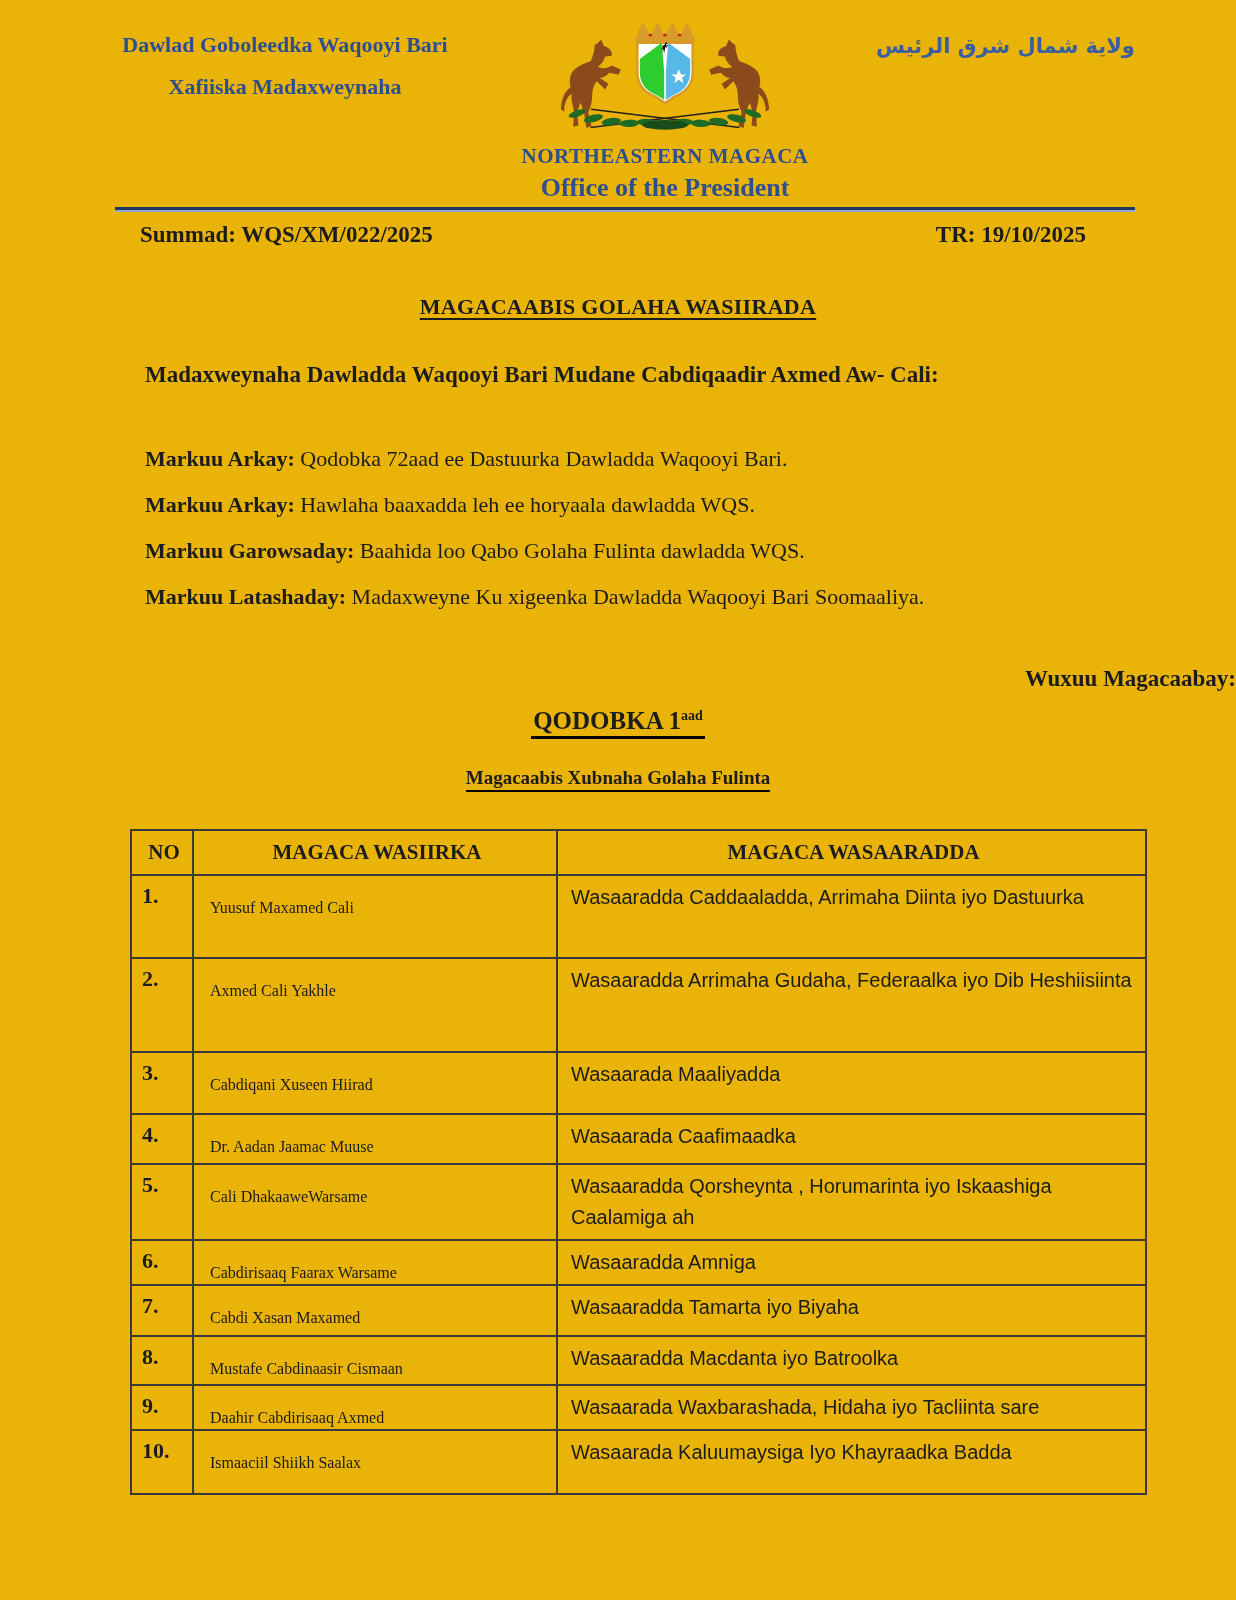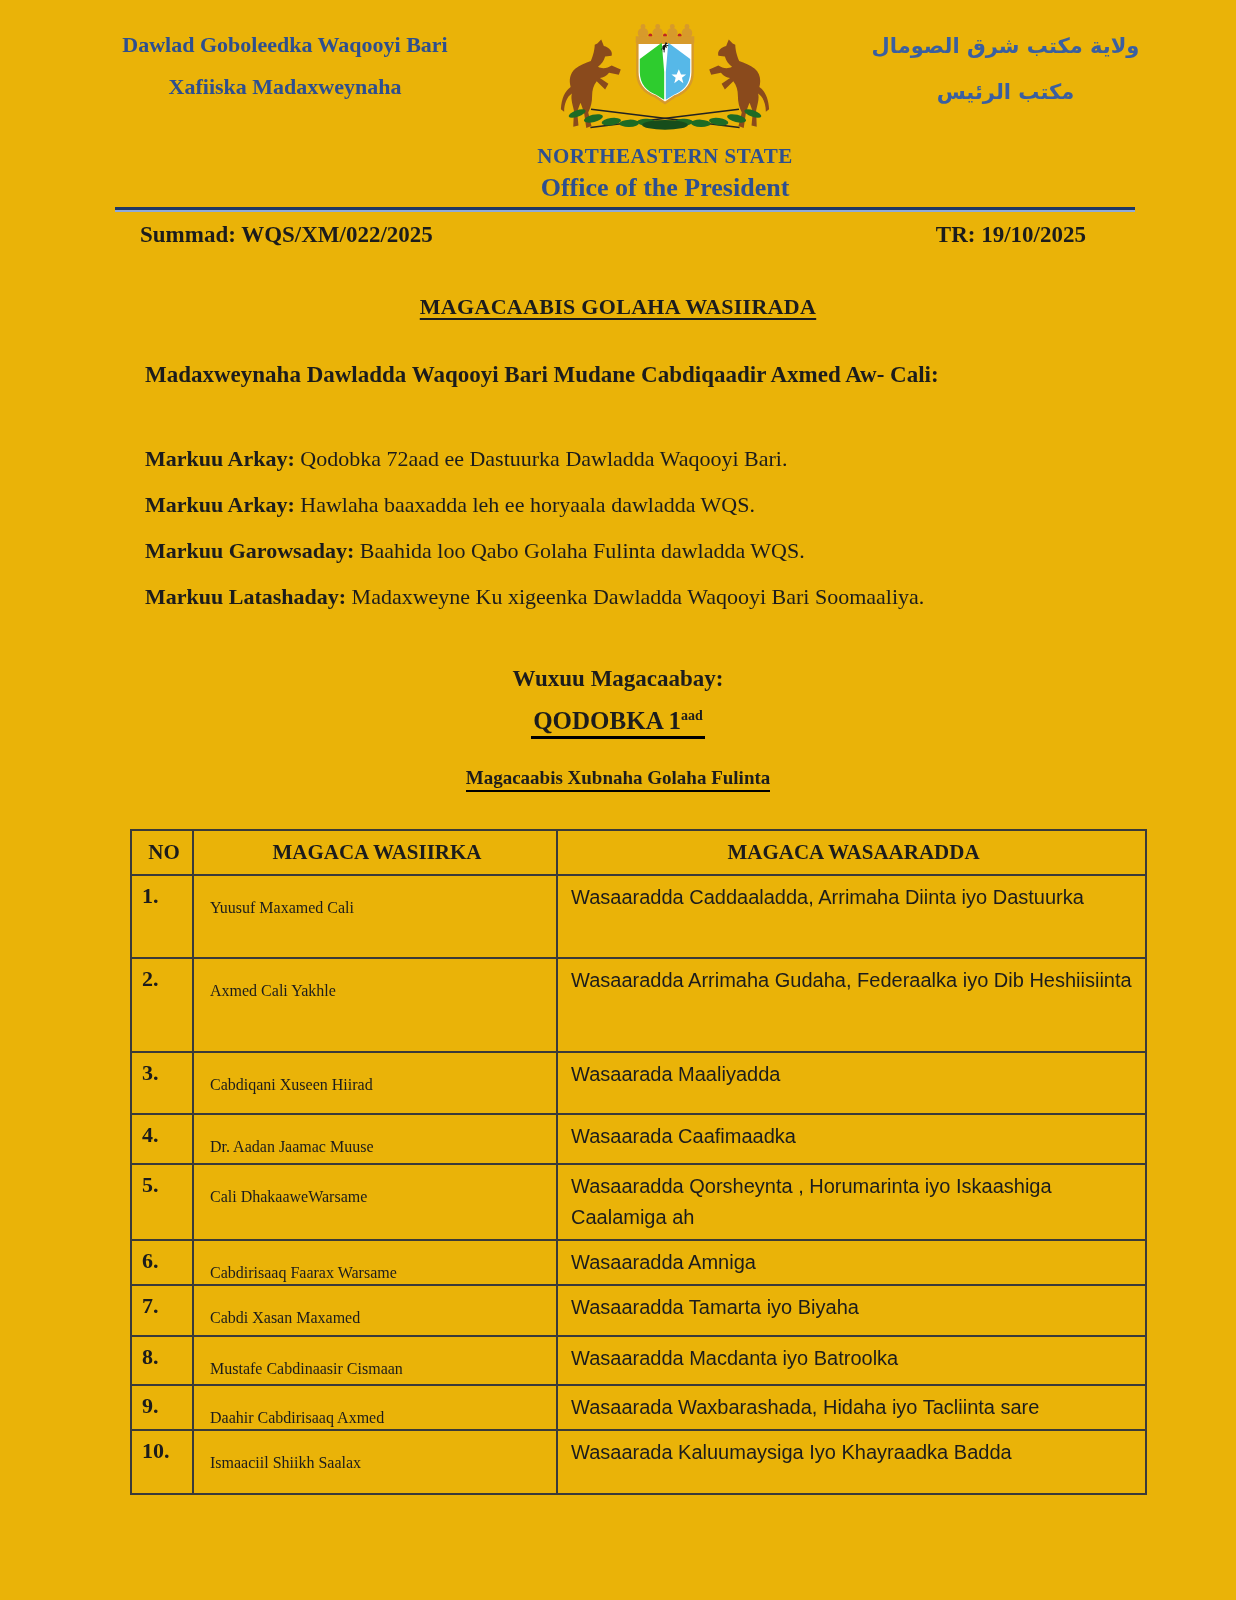--- a/index.html
+++ b/index.html
@@ -107,21 +107,21 @@
   }
   .clauses{margin:58px 90px 0 145px;}
   .clause{
     font-size:22px;
     margin-bottom:20px;
     line-height:26px;
   }
   .clause b{font-weight:bold;}
 
   .decree-heading{
-    text-align:center;
+    text-align:right;
     font-weight:bold;
     font-size:23px;
     margin-top:56px;
   }
   .decree-article{
     text-align:center;
     font-weight:bold;
     font-size:25px;
     margin-top:15px;
   }
@@ -270,27 +270,26 @@
             <ellipse cx="-108" cy="-9" rx="11" ry="4" transform="rotate(-20 -108 -9)"></ellipse>
             <ellipse cx="22" cy="2" rx="12" ry="4.5" transform="rotate(-4 22 2)"></ellipse>
             <ellipse cx="44" cy="3" rx="12" ry="4.5" transform="rotate(2 44 3)"></ellipse>
             <ellipse cx="66" cy="1" rx="12" ry="4.5" transform="rotate(8 66 1)"></ellipse>
             <ellipse cx="88" cy="-3" rx="12" ry="4.5" transform="rotate(14 88 -3)"></ellipse>
             <ellipse cx="108" cy="-9" rx="11" ry="4" transform="rotate(20 108 -9)"></ellipse>
             <ellipse cx="0" cy="5" rx="28" ry="6" fill="#164d1b"></ellipse>
           </g>
         </g>
       </svg>
-      <div class="emblem-title">NORTHEASTERN STATE</div>
+      <div class="emblem-title">NORTHEASTERN MAGACA</div>
       <div class="emblem-subtitle">Office of the President</div>
     </div>
 
     <div class="lh-right">
-      <div class="line1">ولاية مكتب شرق الصومال</div>
-      <div class="line2">مكتب الرئيس</div>
+      <div class="line1">ولاية شمال شرق الرئيس</div>
     </div>
   </div>
 
   <div class="rule"></div>
 
   <div class="ref-row">
     <span>Summad: WQS/XM/022/2025</span>
     <span>TR: 19/10/2025</span>
   </div>
 

